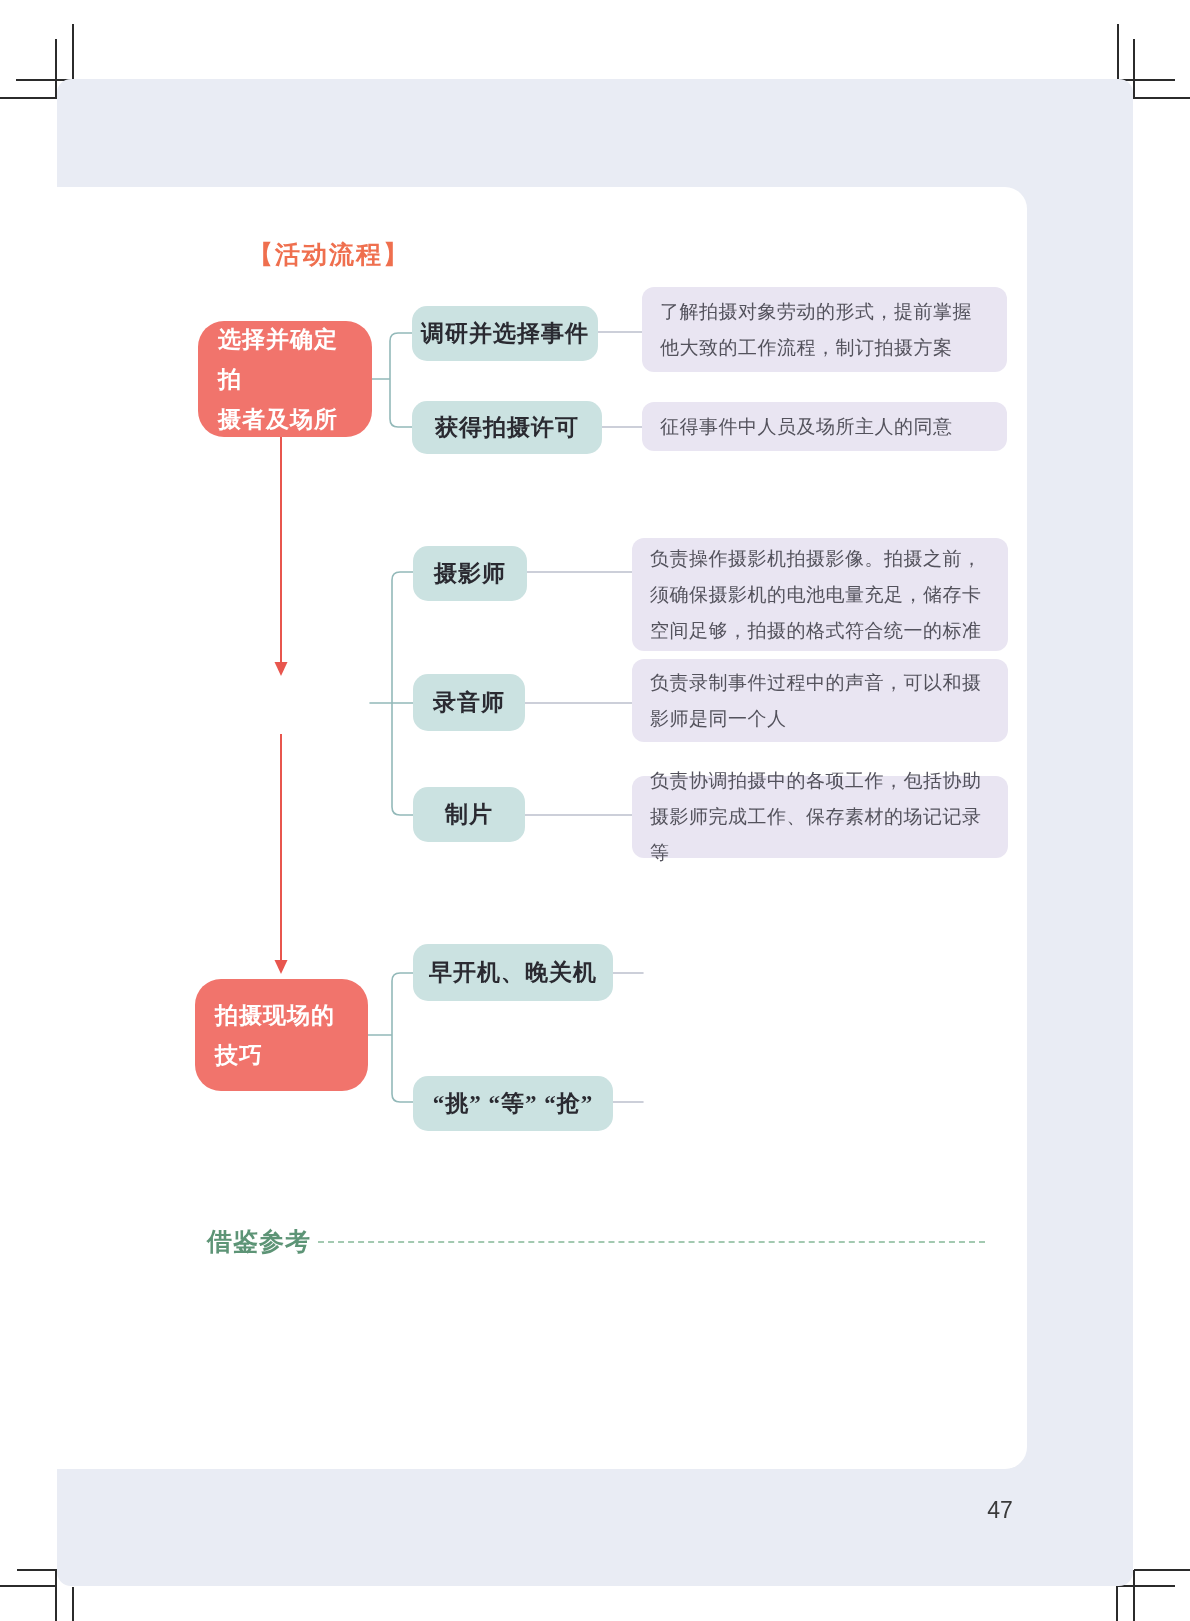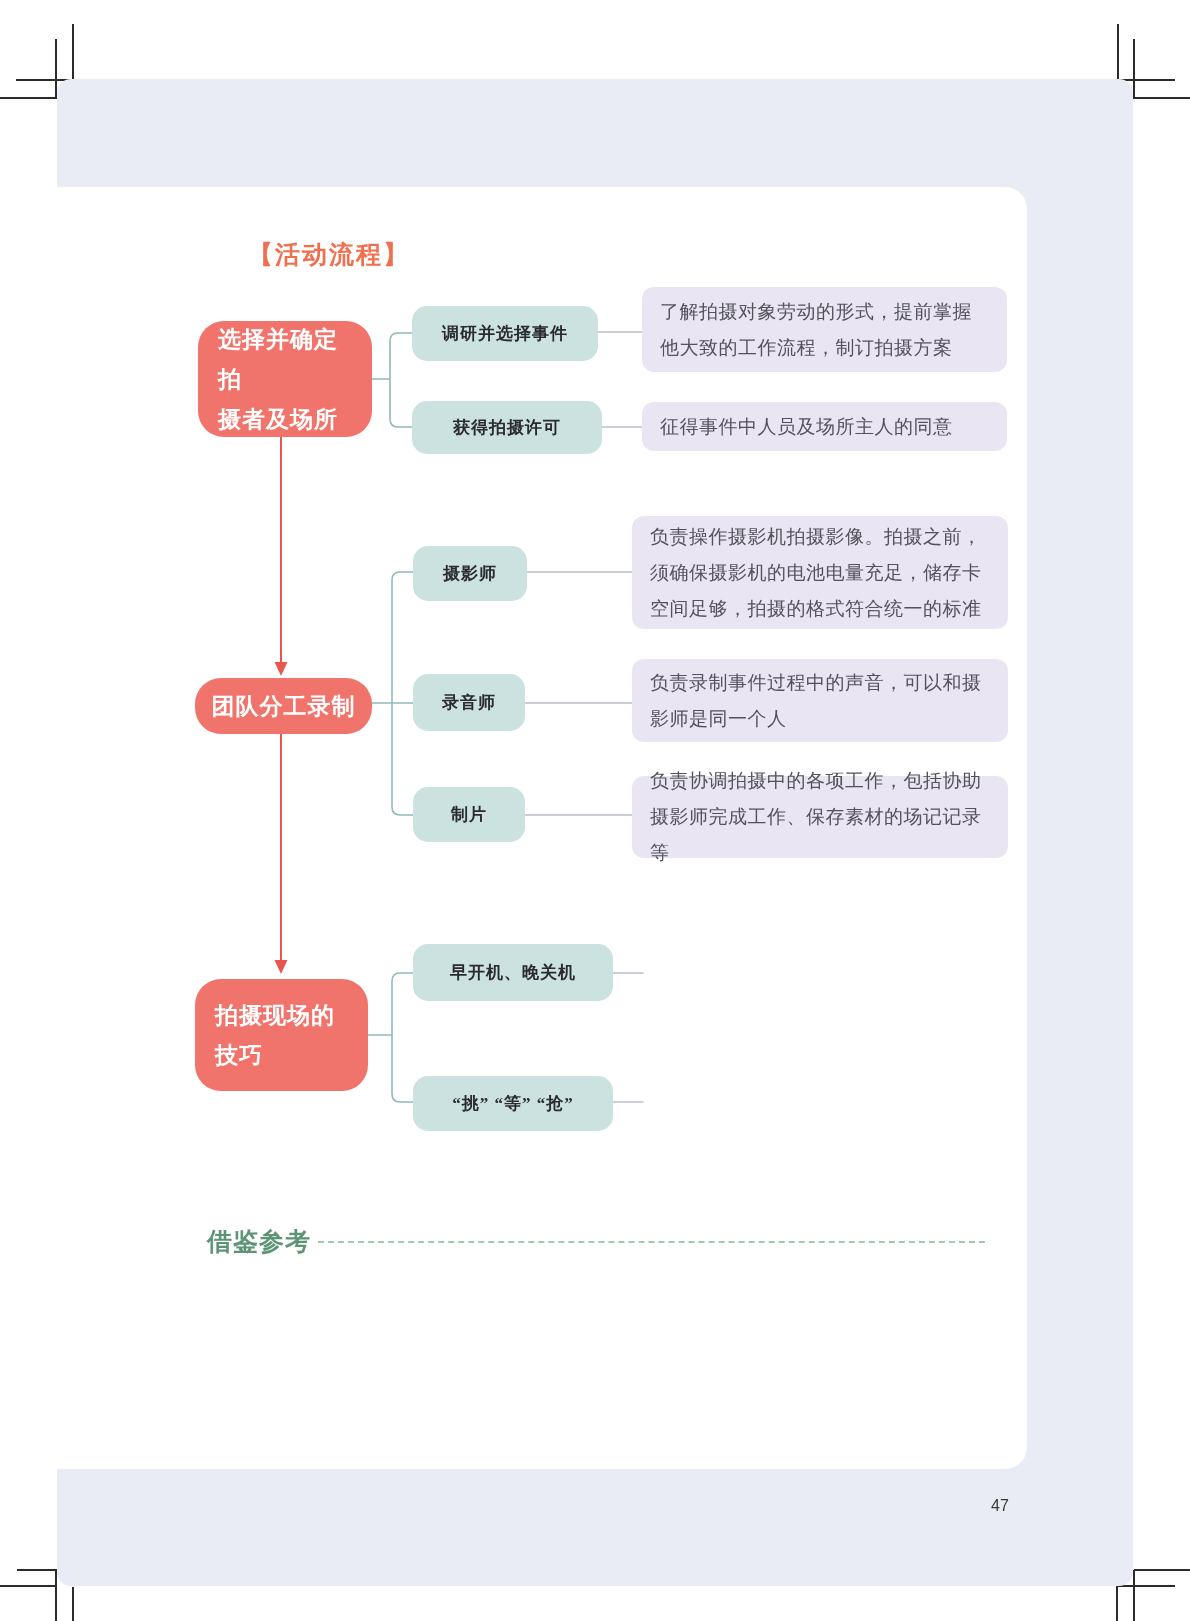--- a/index.html
+++ b/index.html
@@ -35,21 +35,21 @@
     position:absolute;display:flex;align-items:center;
     background:var(--root,#f1746c);color:#ffffff;
     font-weight:bold;font-size:23px;line-height:40px;
     border-radius:26px;padding:0 12px 0 20px;
     white-space:pre-line;letter-spacing:1px;
   }
   .root-node.center{justify-content:center;padding:0;}
   .branch-node{
     position:absolute;display:flex;align-items:center;justify-content:center;
     background:var(--branch,#cbe2e1);color:#2a2a31;
-    font-family:"Liberation Serif",serif;font-weight:bold;font-size:17px;
+    font-family:"Liberation Serif",serif;font-weight:bold;font-size:23px;
     border-radius:15px;letter-spacing:1px;
   }
   .desc-node{
     position:absolute;display:flex;align-items:center;
     background:var(--desc,#e9e5f2);color:#53525c;
     font-size:19px;line-height:36px;letter-spacing:0.5px;
     border-radius:12px;padding:0 18px;white-space:pre-line;
   }
   .desc-node.tight{line-height:33px;}
   
@@ -62,21 +62,21 @@
     position:absolute;left:318px;top:1217px;width:667px;height:0;
     border-top:2px dashed var(--dash,#a3c9b1);
   }
   .ref-body{
     position:absolute;left:198px;top:1249px;width:775px;
     font-family:"Liberation Serif",serif;font-size:24px;line-height:42px;
     letter-spacing:0.5px;color:#333333;text-align:justify;text-indent:2em;
   }
   .page-number{
     position:absolute;left:972px;top:1473px;width:56px;
-    text-align:center;font-size:16px;color:#3a3a3a;
+    text-align:center;font-size:23px;color:#3a3a3a;
   }
 </style>
 </head>
 <body>
 
 <div class="page">
 
   <div>
     <div class="mark" style="left:72px;top:0;width:1.5px;height:56px"></div>
     <div class="mark" style="left:16px;top:55px;width:56px;height:1.5px"></div>
@@ -117,23 +117,22 @@
     <polygon class="c-head" points="274.5,936 287.5,936 281,950"></polygon>
   </svg>
 
   <div class="root-node" style="left:198px;top:297px;width:142px;height:116px">选择并确定拍
 摄者及场所</div>
   <div class="branch-node" style="left:412px;top:282px;width:186px;height:55px">调研并选择事件</div>
   <div class="desc-node" style="left:642px;top:263px;width:329px;height:85px">了解拍摄对象劳动的形式，提前掌握他大致的工作流程，制订拍摄方案</div>
   <div class="branch-node" style="left:412px;top:377px;width:190px;height:53px">获得拍摄许可</div>
   <div class="desc-node" style="left:642px;top:378px;width:329px;height:49px">征得事件中人员及场所主人的同意</div>
 
-  <div class="root-node center" style="left:195px;top:654px;width:177px;height:56px">团队分工录制</div>
   <div class="branch-node" style="left:413px;top:522px;width:114px;height:55px">摄影师</div>
-  <div class="desc-node" style="left:632px;top:492px;width:340px;height:113px">负责操作摄影机拍摄影像。拍摄之前，须确保摄影机的电池电量充足，储存卡空间足够，拍摄的格式符合统一的标准</div>
+  <div class="desc-node" style="left:632px;top:514px;width:340px;height:113px">负责操作摄影机拍摄影像。拍摄之前，须确保摄影机的电池电量充足，储存卡空间足够，拍摄的格式符合统一的标准</div>
   <div class="branch-node" style="left:413px;top:650px;width:112px;height:57px">录音师</div>
   <div class="desc-node" style="left:632px;top:635px;width:340px;height:83px">负责录制事件过程中的声音，可以和摄影师是同一个人</div>
   <div class="branch-node" style="left:413px;top:763px;width:112px;height:55px">制片</div>
   <div class="desc-node" style="left:632px;top:752px;width:340px;height:82px">负责协调拍摄中的各项工作，包括协助摄影师完成工作、保存素材的场记记录等</div>
 
   <div class="root-node" style="left:195px;top:955px;width:141px;height:112px">拍摄现场的
 技巧</div>
   <div class="branch-node" style="left:413px;top:920px;width:200px;height:57px">早开机、晚关机</div>
   <div class="branch-node" style="left:413px;top:1052px;width:200px;height:55px">“挑” “等” “抢”</div>
 

